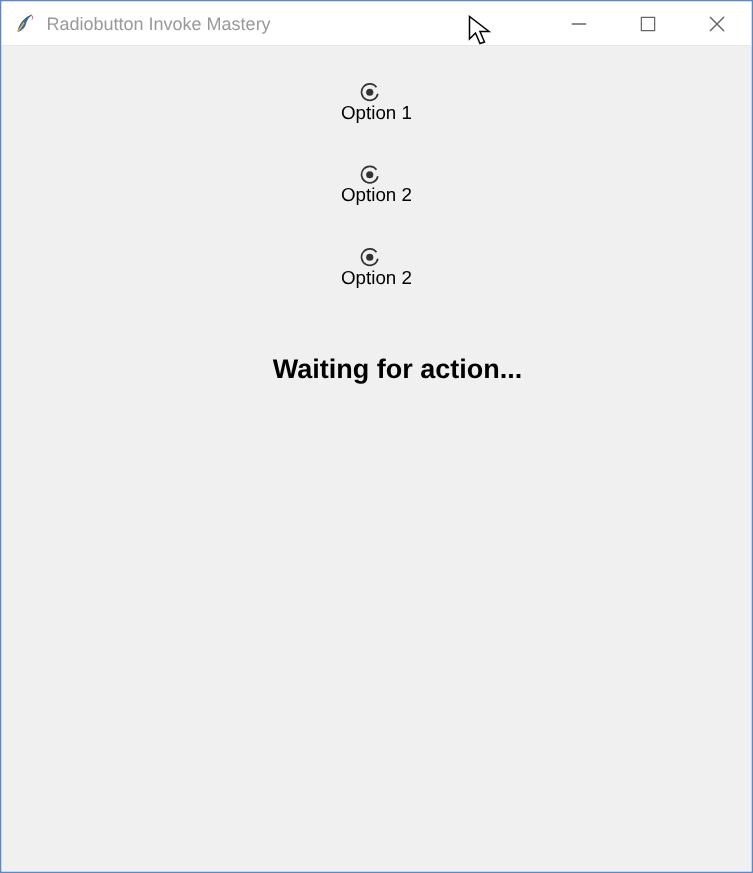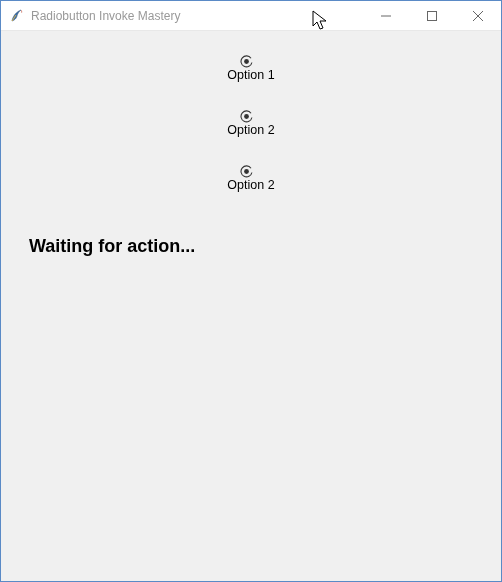--- a/index.html
+++ b/index.html
@@ -88,21 +88,21 @@
       display: inline-flex;
       align-items: center;
       justify-content: center;
     }
     .radio-label-text {
       font-size: 12.5px;
       color: #000000;
       font-family: "Segoe UI", Tahoma, sans-serif;
     }
     .status-label {
-      text-align: left;
+      text-align: center;
       font-family: Arial, Helvetica, sans-serif;
       font-weight: bold;
       font-size: 18px;
       color: #000000;
       margin-top: 24px;
       padding-left: 28px;
     }
     .cursor {
       position: absolute;
       left: 312px;

